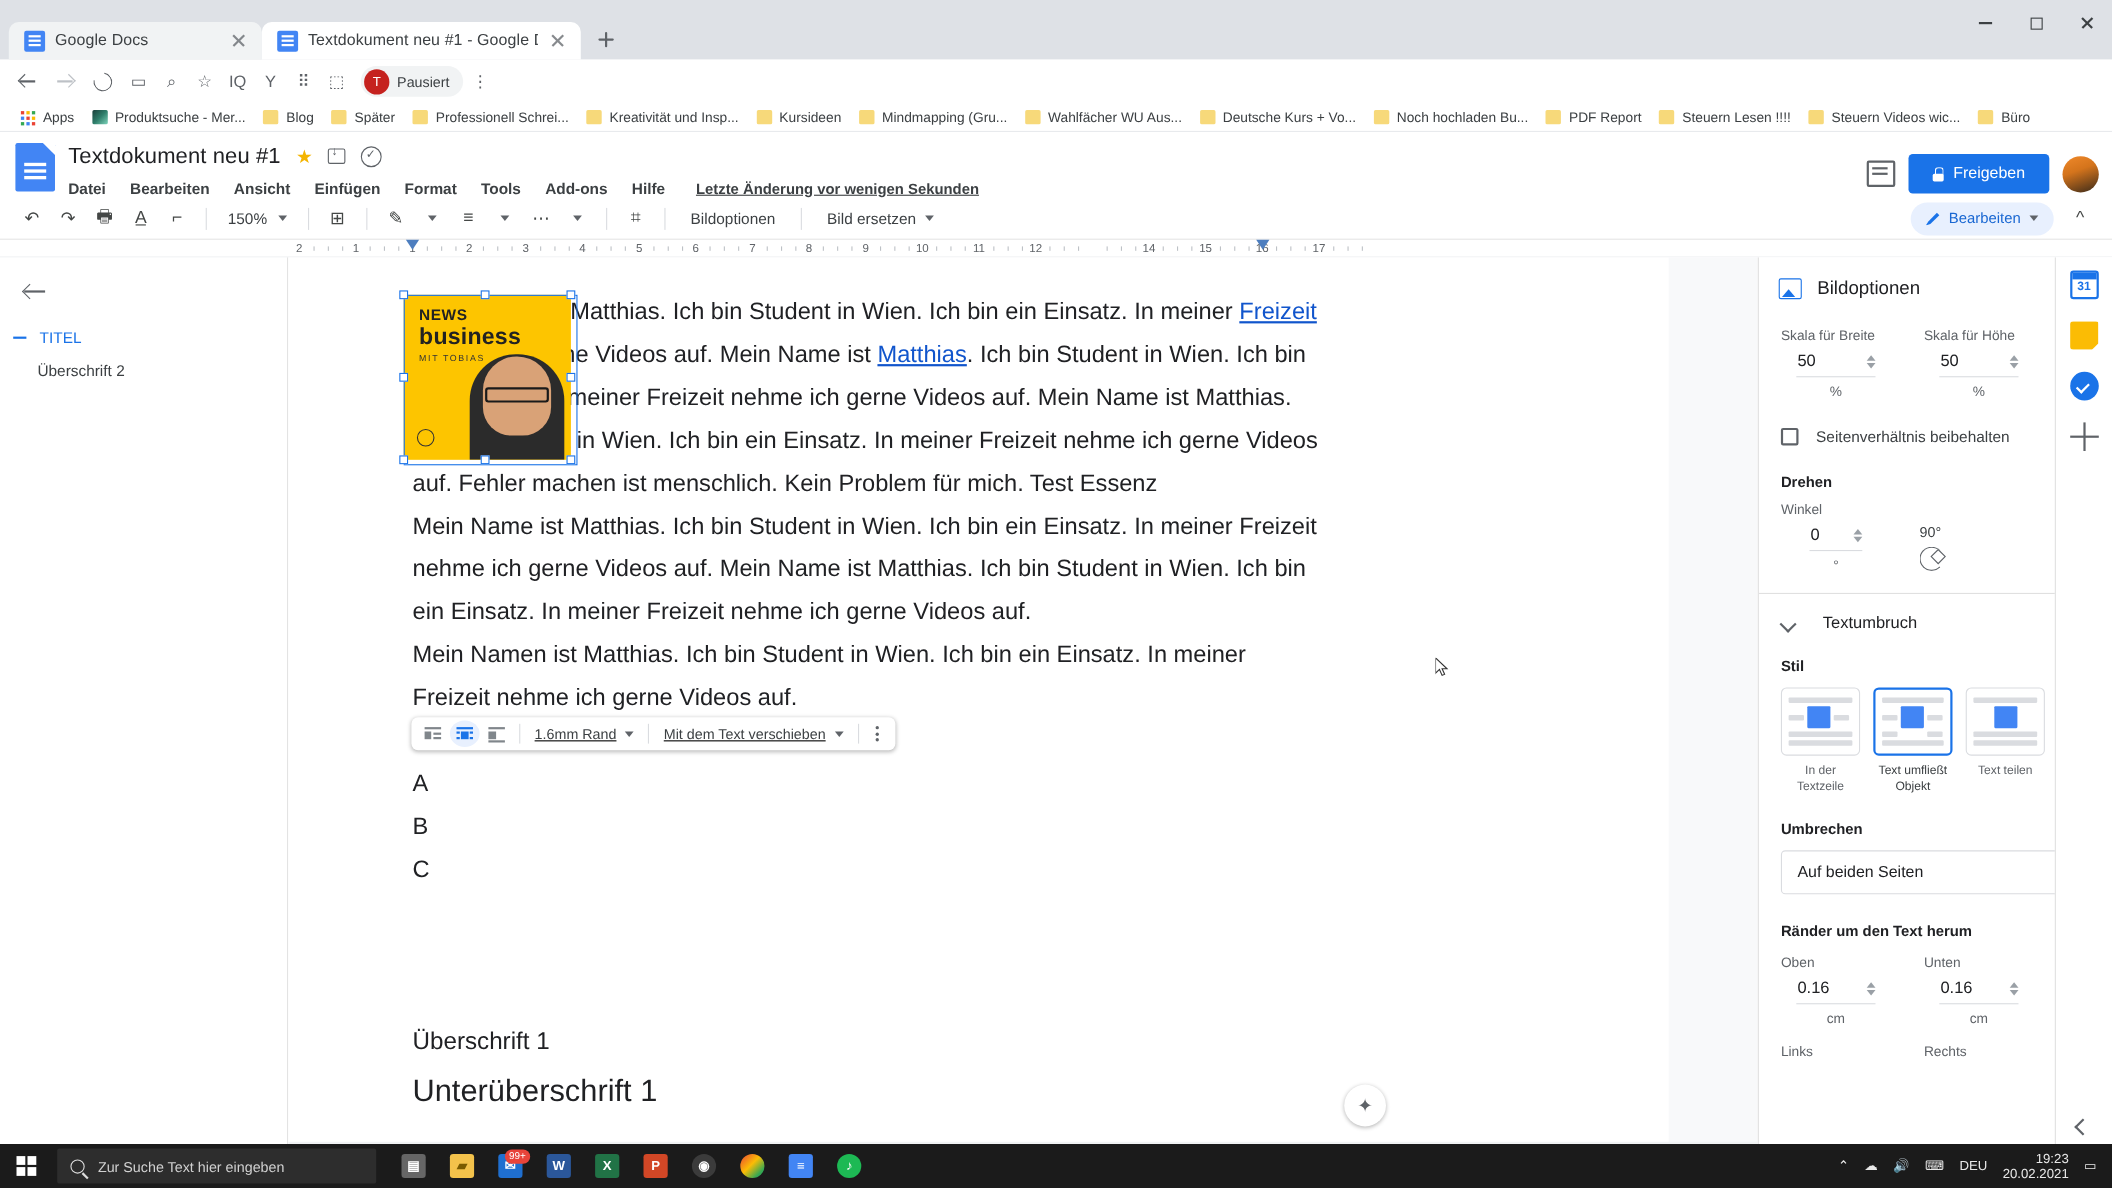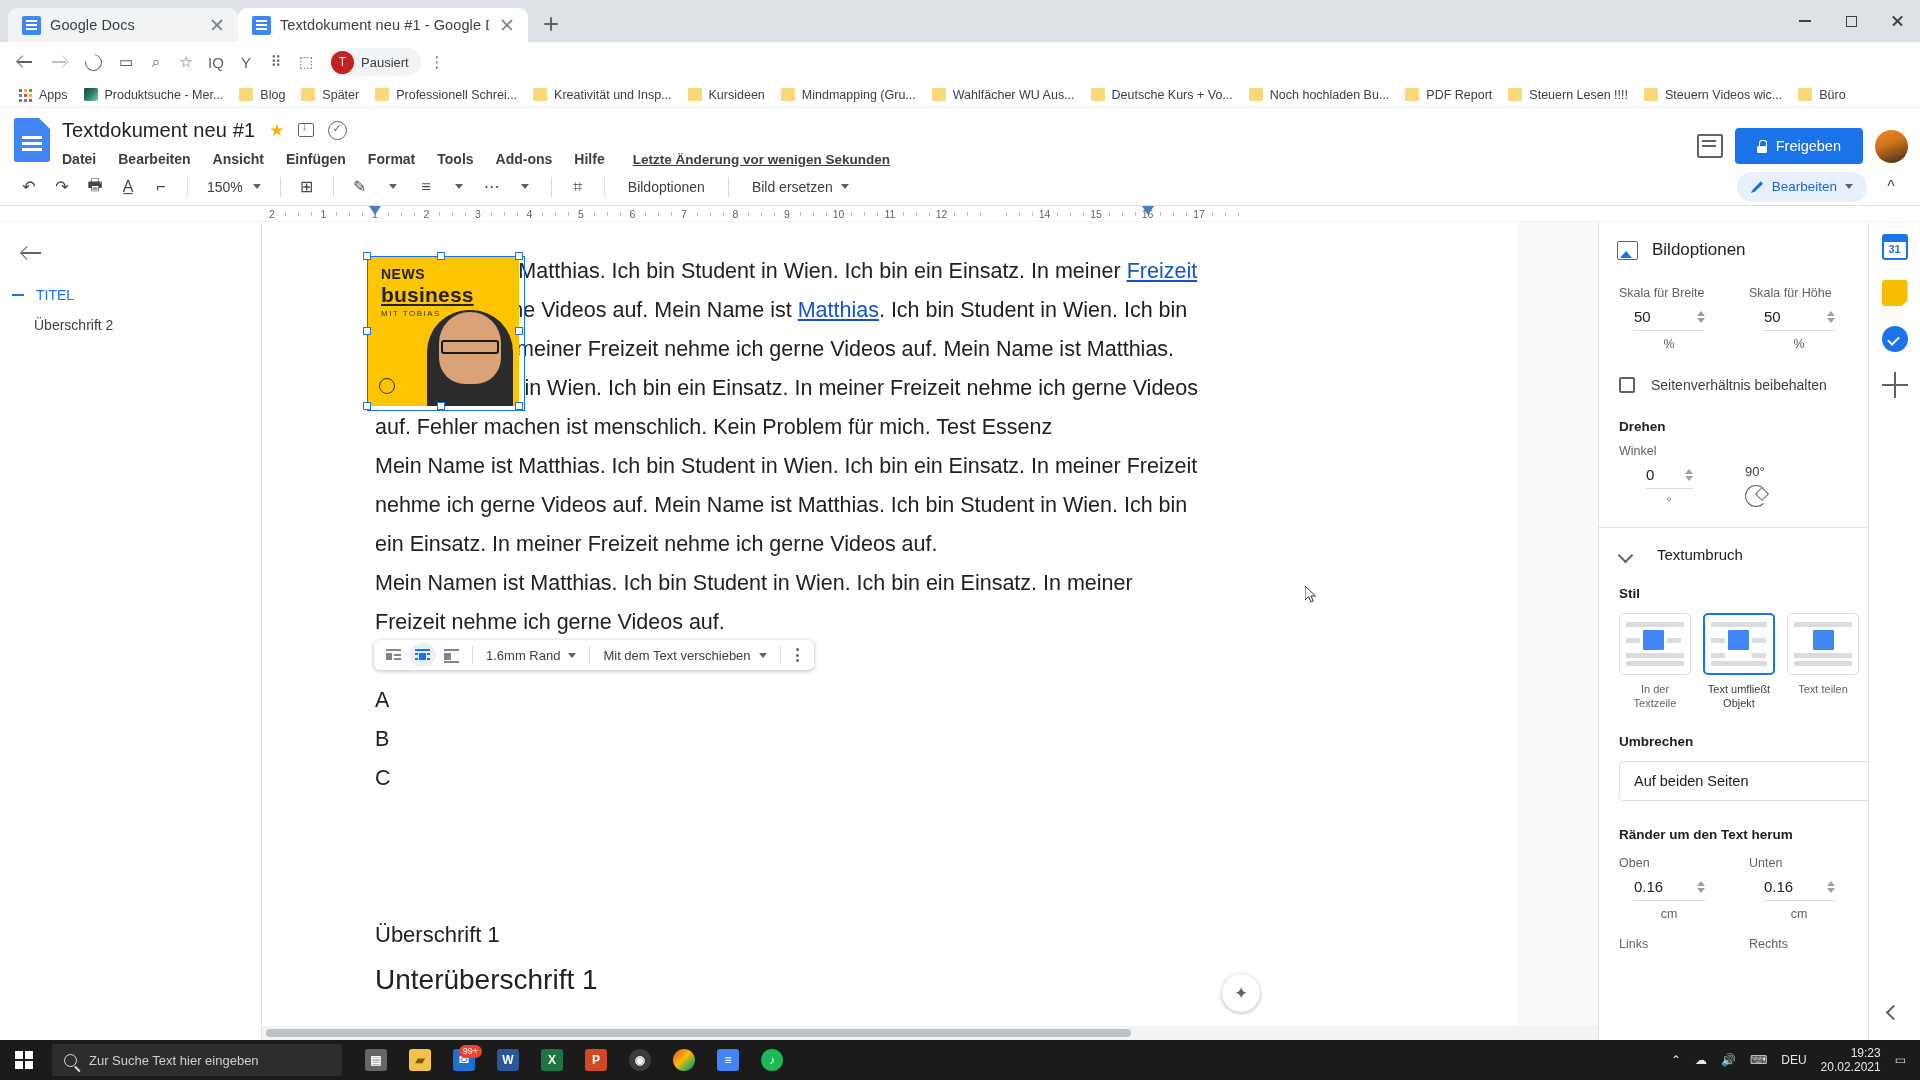--- a/index.html
+++ b/index.html
@@ -7,21 +7,21 @@
   body {
     font-family: "Liberation Sans", sans-serif;
     background:#fff;
     -webkit-font-smoothing: antialiased;
   }
 
   
   .browser { width:1920px; height:1040px; background:#fff; position:relative; }
 
   .tabstrip {
-    height:42px; background:#dee1e6; display:flex; align-items:flex-end;
+    height:54px; background:#dee1e6; display:flex; align-items:flex-end;
     padding-left:8px; position:relative;
   }
   .tab {
     height:34px; display:flex; align-items:center; gap:9px;
     padding:0 12px 0 14px; border-radius:9px 9px 0 0;
     font-size:15px; color:#3c4043; min-width:230px; max-width:290px;
     position:relative;
   }
   .tab.inactive { background:#f1f3f4; }
   .tab.active { background:#fff; }
@@ -208,21 +208,21 @@
   .doctext a { color:#1155cc; text-decoration:underline; }
   .spacer-sm { height:39px; }
 
   .imgwrap {
     position:absolute; left:105px; top:34px; width:158px; height:155px;
   }
   .photo {
     width:152px; height:150px; background:#fdc500; position:relative; overflow:hidden;
   }
   .photo .ptxt1 { position:absolute; left:14px; top:10px; font-size:14px; font-weight:bold; color:#222; letter-spacing:.5px;}
-  .photo .ptxt2 { position:absolute; left:14px; top:27px; font-size:21px; font-weight:bold; color:#222; letter-spacing:.2px;text-decoration:underline;}
+  .photo .ptxt2 { position:absolute; left:14px; top:27px; font-size:21px; font-weight:bold; color:#222; letter-spacing:.2px;}
   .photo .ptxt3 { position:absolute; left:14px; top:53px; font-size:8px; color:#333; letter-spacing:1.5px;}
   .photo .head {
     position:absolute; right:6px; bottom:0; width:86px; height:96px;
     background:#2b2b2b; border-radius:42px 42px 0 0;
   }
   .photo .face {
     position:absolute; right:18px; bottom:22px; width:62px; height:72px;
     background:#d9a277; border-radius:31px 31px 26px 26px;
   }
   .photo .glasses {
@@ -696,21 +696,21 @@
             <div class="handle" style="left:148px;top:-4px;"></div>
             <div class="handle" style="left:-4px;top:71px;"></div>
             <div class="handle" style="left:148px;top:71px;"></div>
             <div class="handle" style="left:-4px;top:146px;"></div>
             <div class="handle" style="left:70px;top:146px;"></div>
             <div class="handle" style="left:148px;top:146px;"></div>
           </div>
 
         </div>
 
-        <div class="imgtoolbar" style="left:112px; top:418px;">
+        <div class="imgtoolbar" style="left:112px; top:418px;text-decoration:underline;">
           <div class="itb">
             <span class="wrapglyph">
               <i class="blk" style="left:0;top:0;width:15px;height:2px;"></i>
               <i class="blk" style="left:0;top:4px;width:6px;height:7px;"></i>
               <i class="bar" style="left:8px;top:5px;width:7px;"></i>
               <i class="bar" style="left:8px;top:9px;width:7px;"></i>
             </span>
           </div>
           <div class="itb sel">
             <span class="wrapglyph">

